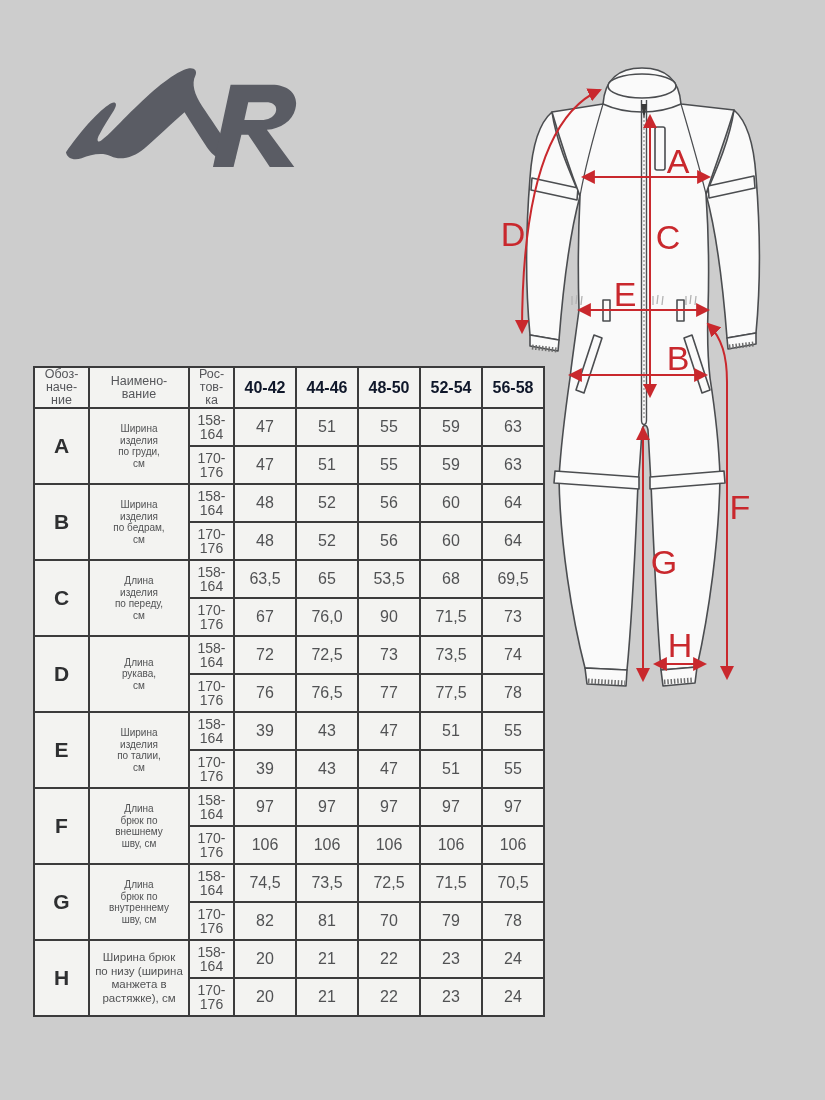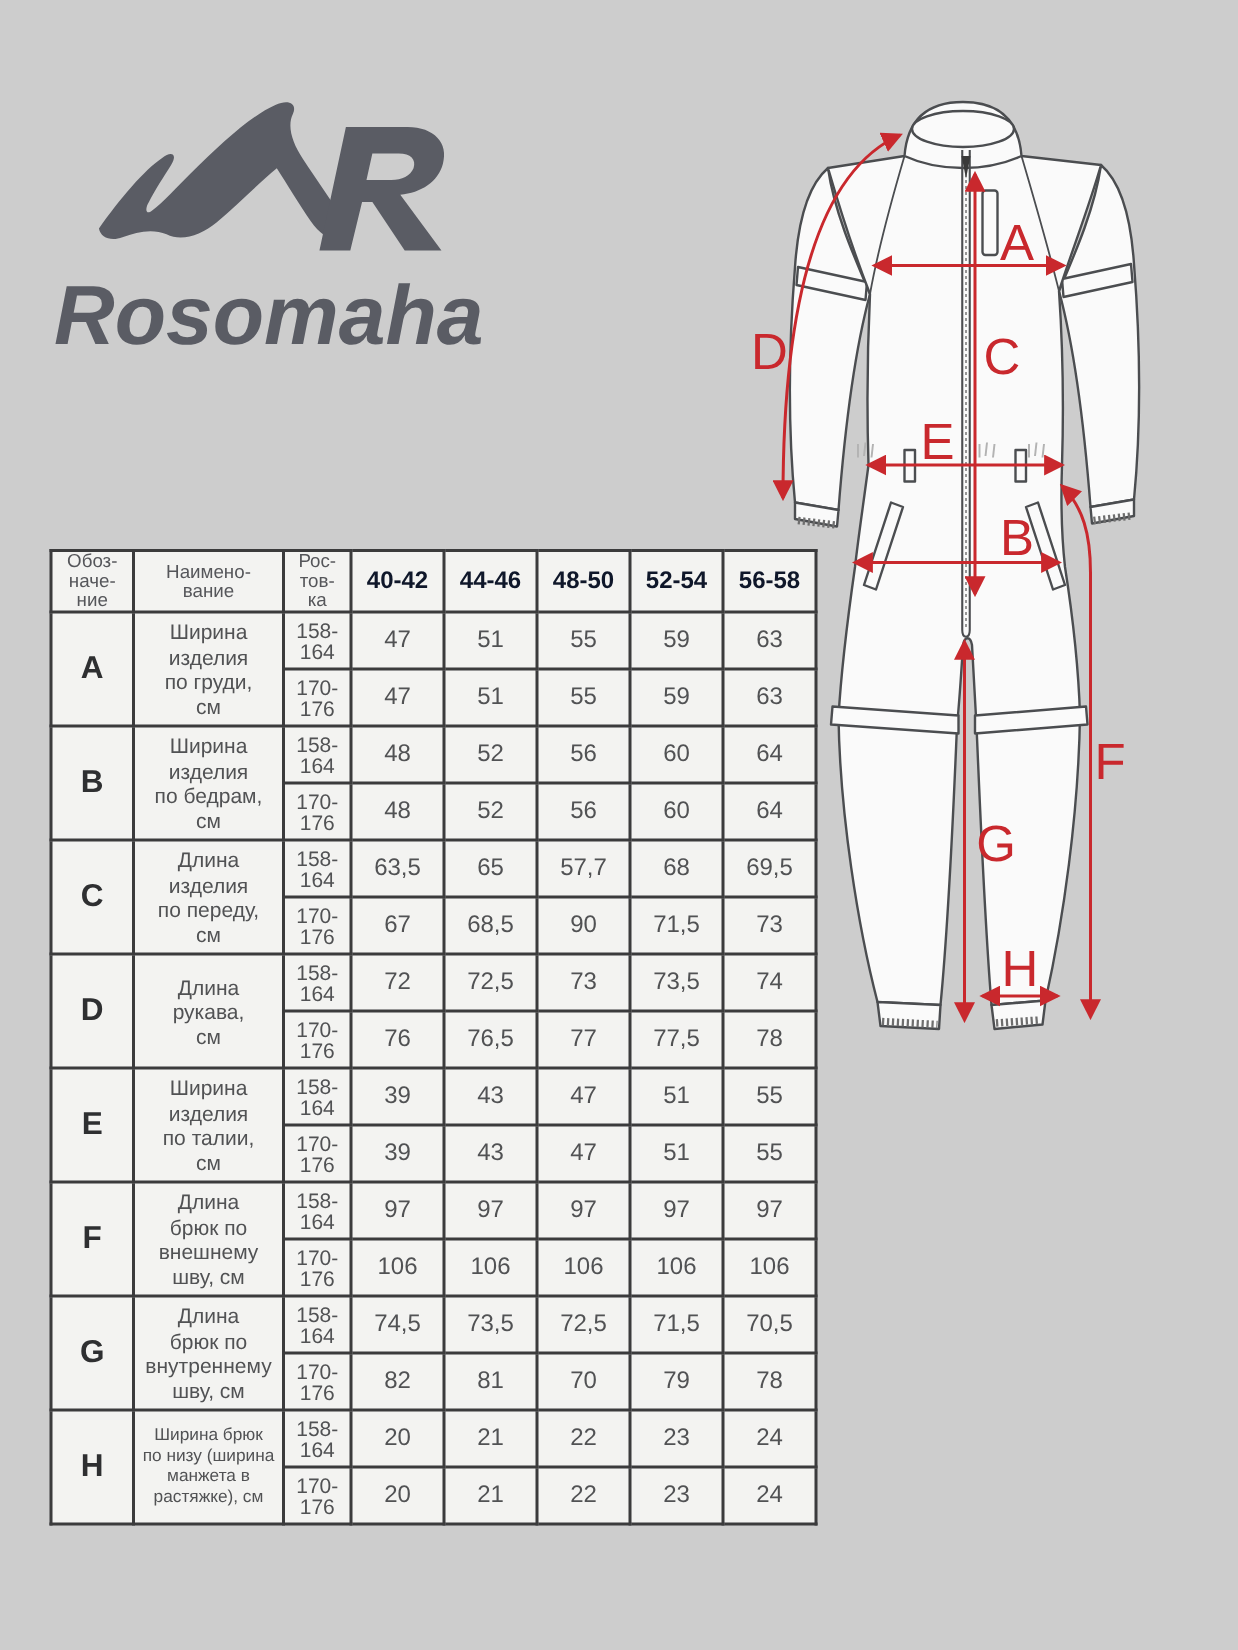--- a/index.html
+++ b/index.html
@@ -28,40 +28,39 @@
   .size-table td,.size-table th{
     border:2px solid #3b3b3c;background:#f3f3f1;
     text-align:center;vertical-align:middle;
     white-space:pre-line;padding:0 1px;
   }
   .size-table thead tr{height:41px;}
   .size-table tbody tr{height:38px;}
   th.hdr{font-weight:normal;font-size:12.5px;line-height:1.05;color:#55565a;}
   th.size{font-weight:bold;font-size:16px;color:#0f172a;}
   td.letter{font-weight:bold;font-size:21px;color:#2e2f31;}
-  td.name{font-size:14px;line-height:1.18;}
+  td.name{font-size:10px;line-height:1.18;}
   td.name.small{font-size:11.5px;line-height:1.2;margin-top:26px;}
   td.rost{font-size:14px;line-height:1.05;}
   td.val{font-size:16px;}
 </style>
 </head>
 <body>
 
 <div class="logo">
   <svg class="logo-icon" width="245" height="123" viewBox="0 0 250 125">
     <path fill="#5a5c64" d="M 2,97 C 16,77 33,57 45,49 C 51,44 56,46 51,54 C 46,62 40,71 36,79
       C 33,84 34,88 38,85 C 46,79 55,69 64,60 C 86,38 106,20 122,13 C 131,9 137,12 134,19
       C 130,27 133,38 141,50 C 149,62 160,78 170,93 C 175,99 177,104 172,106 C 162,108 152,101 146,92
       C 138,80 130,67 123,56 C 111,66 96,81 82,93 C 71,102 58,106 48,101 C 39,97 28,99 18,103
       C 10,106 3,103 2,97 Z"></path>
     <path fill="#5a5c64" fill-rule="evenodd" d="M 170,28 L 212,28 C 230,28 240,39 236,53
       C 233,65 221,73 207,74 L 235,112 L 210,112 L 188,79 L 181,79 L 173,112 L 152,112 Z
       M 188,46 L 206,46 C 214,46 218,50 216,56 C 214,61 208,64 201,64 L 184,64 Z"></path>
   </svg>
-  <div class="brand">Rosomaha</div>
 </div>
 
 <svg class="diagram" width="335" height="660" viewBox="0 0 335 660">
   <defs>
     <marker id="arr" viewBox="0 0 10 10" refX="8.5" refY="5" markerWidth="7" markerHeight="7" orient="auto-start-reverse">
       <path d="M0,0 L10,5 L0,10 Z" fill="#c9282d"></path>
     </marker>
   </defs>
 
   <g stroke="#4b4d50" stroke-width="1.6" fill="#fafafa" stroke-linejoin="round">
@@ -235,29 +234,29 @@
   <tr>
     <td class="letter" rowspan="2">C</td>
     <td class="name" rowspan="2">Длина
 изделия
 по переду,
 см</td>
     <td class="rost">158-
 164</td>
     <td class="val">63,5</td>
     <td class="val">65</td>
-    <td class="val">57,7</td>
+    <td class="val">53,5</td>
     <td class="val">68</td>
     <td class="val">69,5</td>
   </tr>
   <tr>
     <td class="rost">170-
 176</td>
     <td class="val">67</td>
-    <td class="val">68,5</td>
+    <td class="val">76,0</td>
     <td class="val">90</td>
     <td class="val">71,5</td>
     <td class="val">73</td>
   </tr>
 
   <tr>
     <td class="letter" rowspan="2">D</td>
     <td class="name" rowspan="2">Длина
 рукава,
 см</td>

